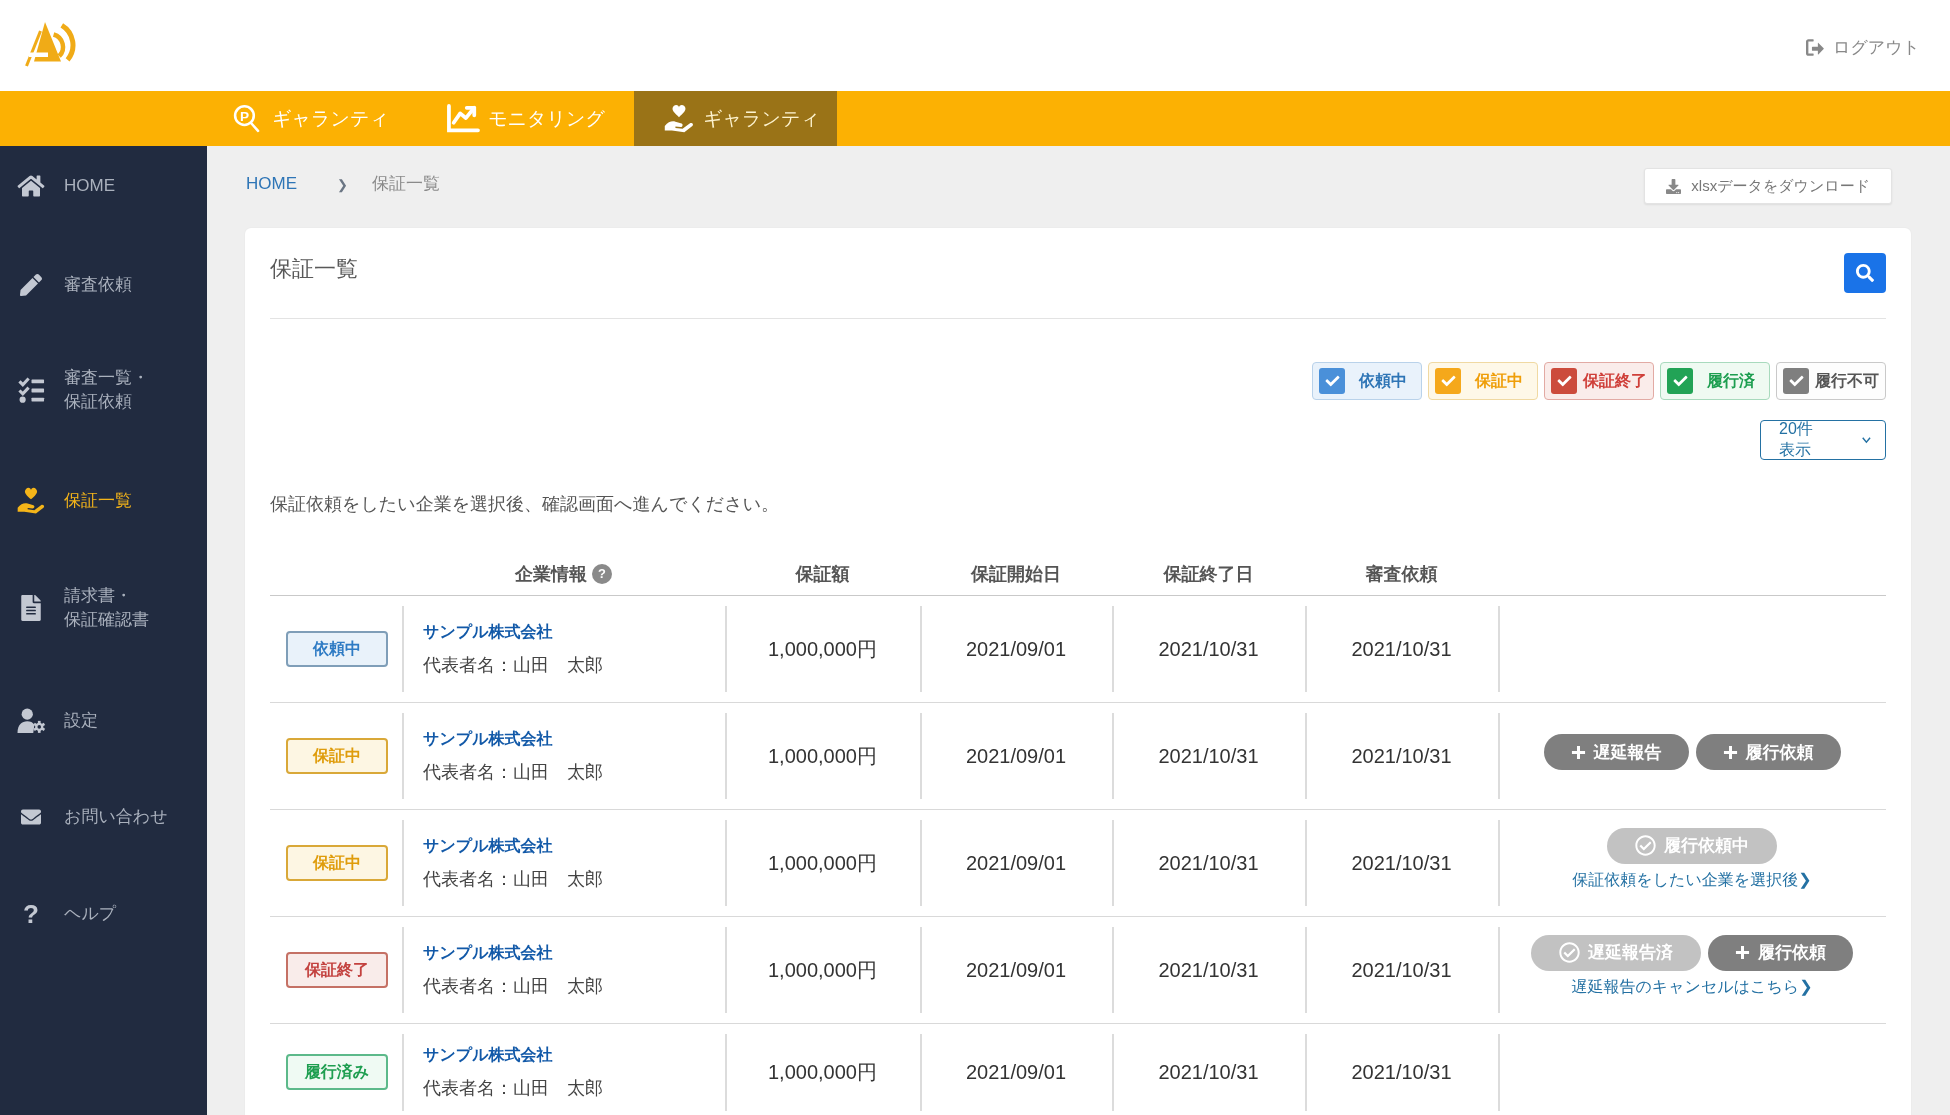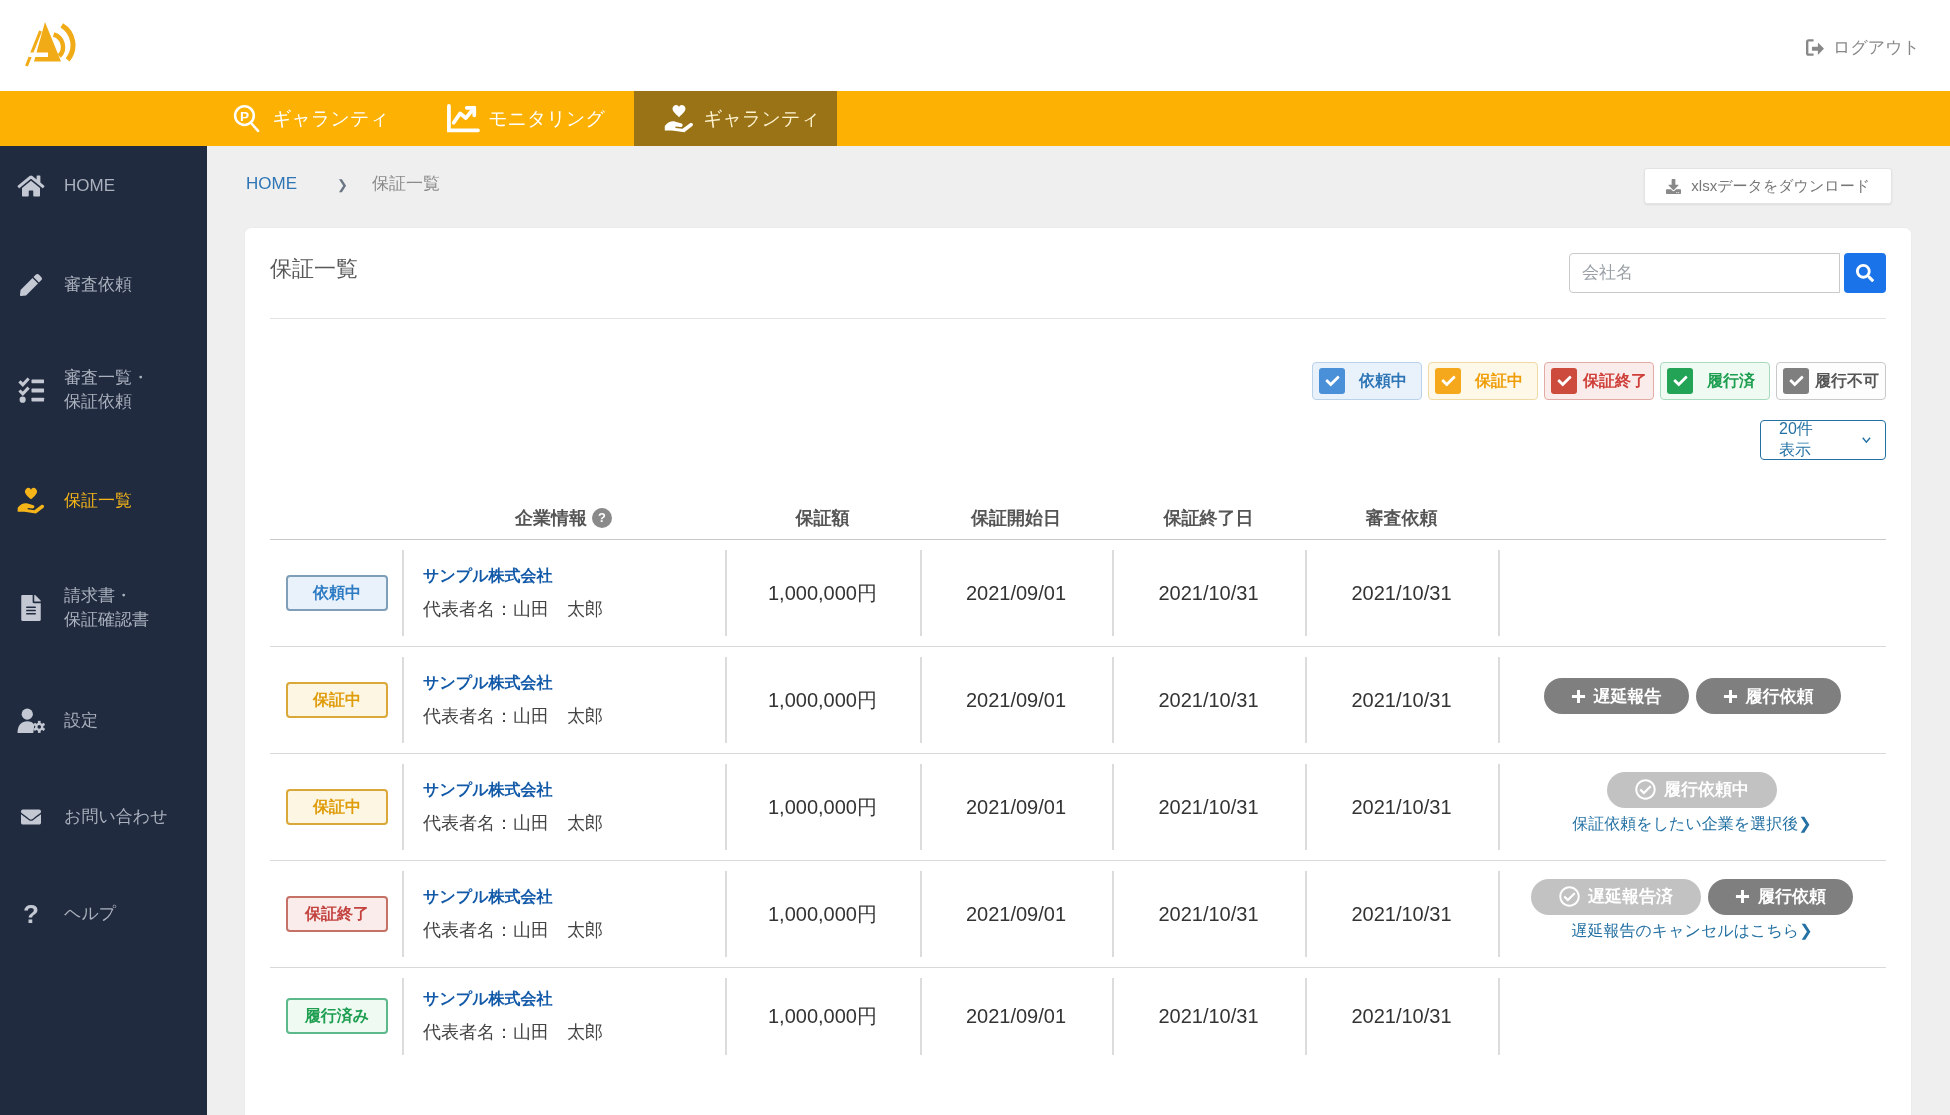--- a/index.html
+++ b/index.html
@@ -199,21 +199,20 @@
     <div class="crumbrow">
       <div class="crumbs"><a href="#">HOME</a><span class="sep">❯</span>保証一覧</div>
       <div class="xlsxbtn"><svg width="15" height="15" viewBox="0 0 512 512" fill="#888">
             <path d="M216 0h80c13.3 0 24 10.7 24 24v168h87.7c17.8 0 26.7 21.5 14.1 34.1L269.7 378.3c-7.5 7.5-19.8 7.5-27.3 0L90.1 226.1c-12.6-12.6-3.7-34.1 14.1-34.1H192V24c0-13.3 10.7-24 24-24zm296 376v112c0 13.3-10.7 24-24 24H24c-13.3 0-24-10.7-24-24V376c0-13.3 10.7-24 24-24h146.7l49 49c20.1 20.1 52.5 20.1 72.6 0l49-49H488c13.3 0 24 10.7 24 24zm-124 88c0-11-9-20-20-20s-20 9-20 20 9 20 20 20 20-9 20-20zm64 0c0-11-9-20-20-20s-20 9-20 20 9 20 20 20 20-9 20-20z"></path>
           </svg>xlsxデータをダウンロード</div>
     </div>
     <div class="card">
       <div class="cardhead">
         <h1>保証一覧</h1>
         <div class="searchbox">
-          <input type="text" placeholder="会社名" style="">
           <button>
               <svg width="18" height="18" viewBox="0 0 512 512" fill="#fff">
                 <path d="M505 442.7L405.3 343c-4.5-4.5-10.6-7-17-7H372c27.6-35.3 44-79.7 44-128C416 93.1 322.9 0 208 0S0 93.1 0 208s93.1 208 208 208c48.3 0 92.7-16.4 128-44v16.3c0 6.4 2.5 12.5 7 17l99.7 99.7c9.4 9.4 24.6 9.4 33.9 0l28.3-28.3c9.4-9.4 9.4-24.6.1-34zM208 336c-70.7 0-128-57.2-128-128 0-70.7 57.2-128 128-128 70.7 0 128 57.2 128 128 0 70.7-57.2 128-128 128z"></path>
               </svg>
             </button>
         </div>
       </div>
       <div class="divider"></div>
       <div class="filterrow">
         <div class="fbtn fb1">
@@ -258,20 +257,21 @@
           </div>
       </div>
       <div class="selrow">
         <div class="sel">
             <span>20件表示</span>
             <svg width="12" height="8" viewBox="0 0 12 8">
               <path d="M1 1 L6 7 L11 1" fill="none" stroke="#2471a3" stroke-width="2"></path>
             </svg>
           </div>
       </div>
+      <div class="instr">保証依頼をしたい企業を選択後、確認画面へ進んでください。</div>
       <table class="glist">
         <colgroup>
             <col class="c1">
             <col class="c2">
             <col class="c3">
             <col class="c4">
             <col class="c5">
             <col class="c6">
             <col>
           </colgroup>

